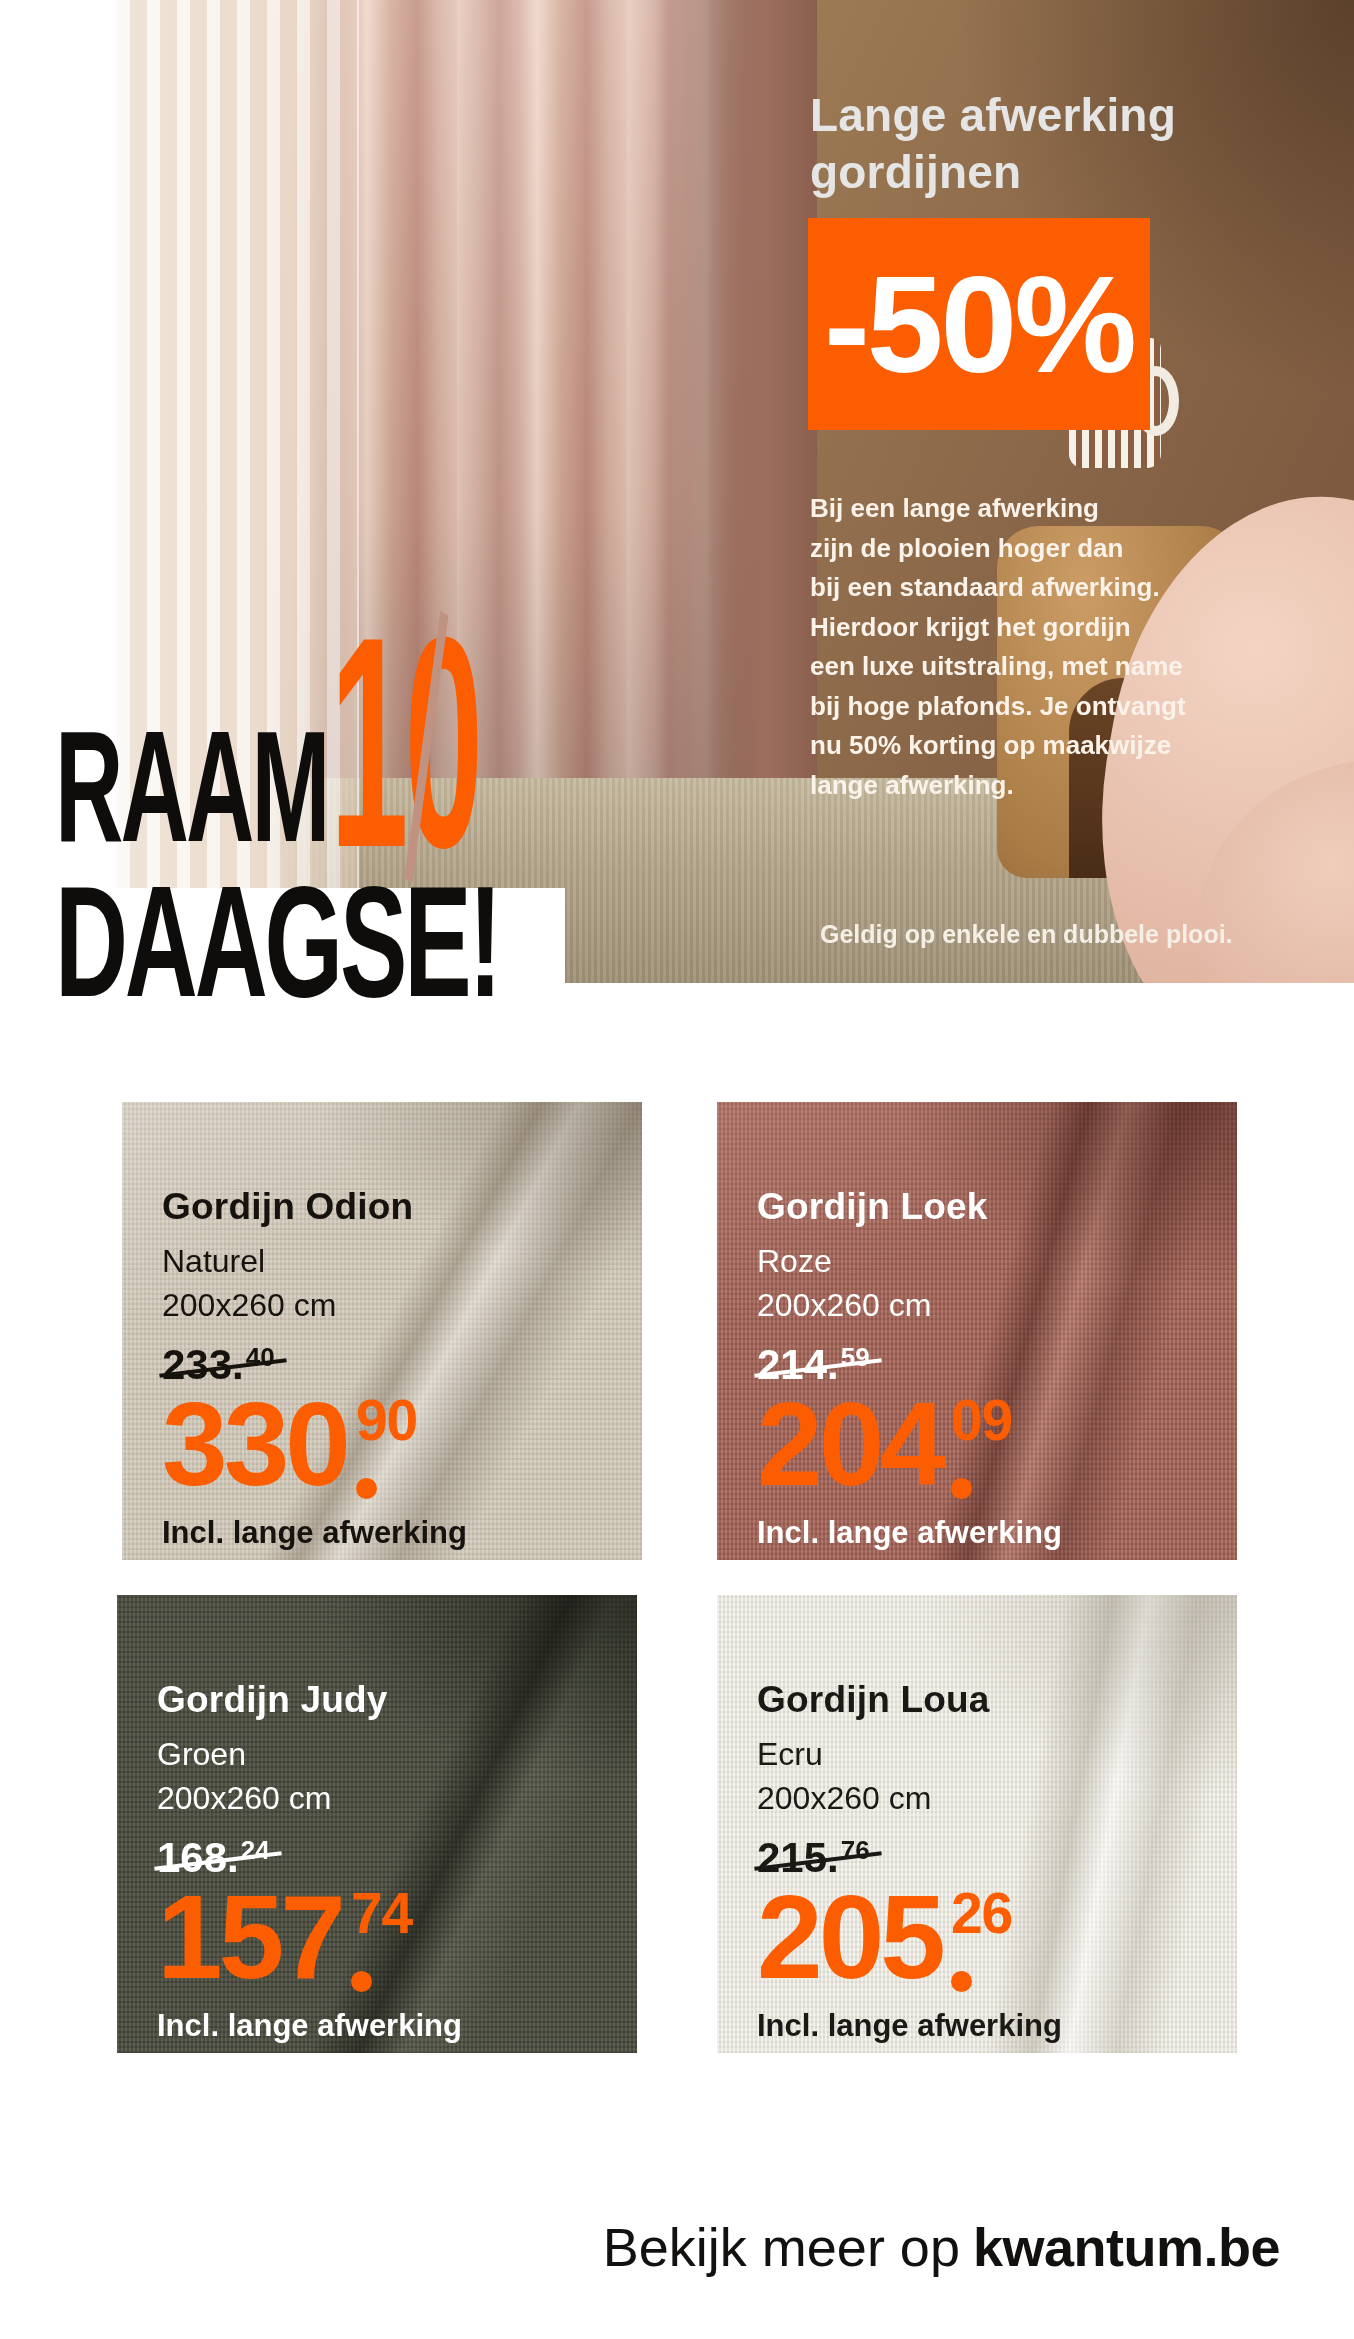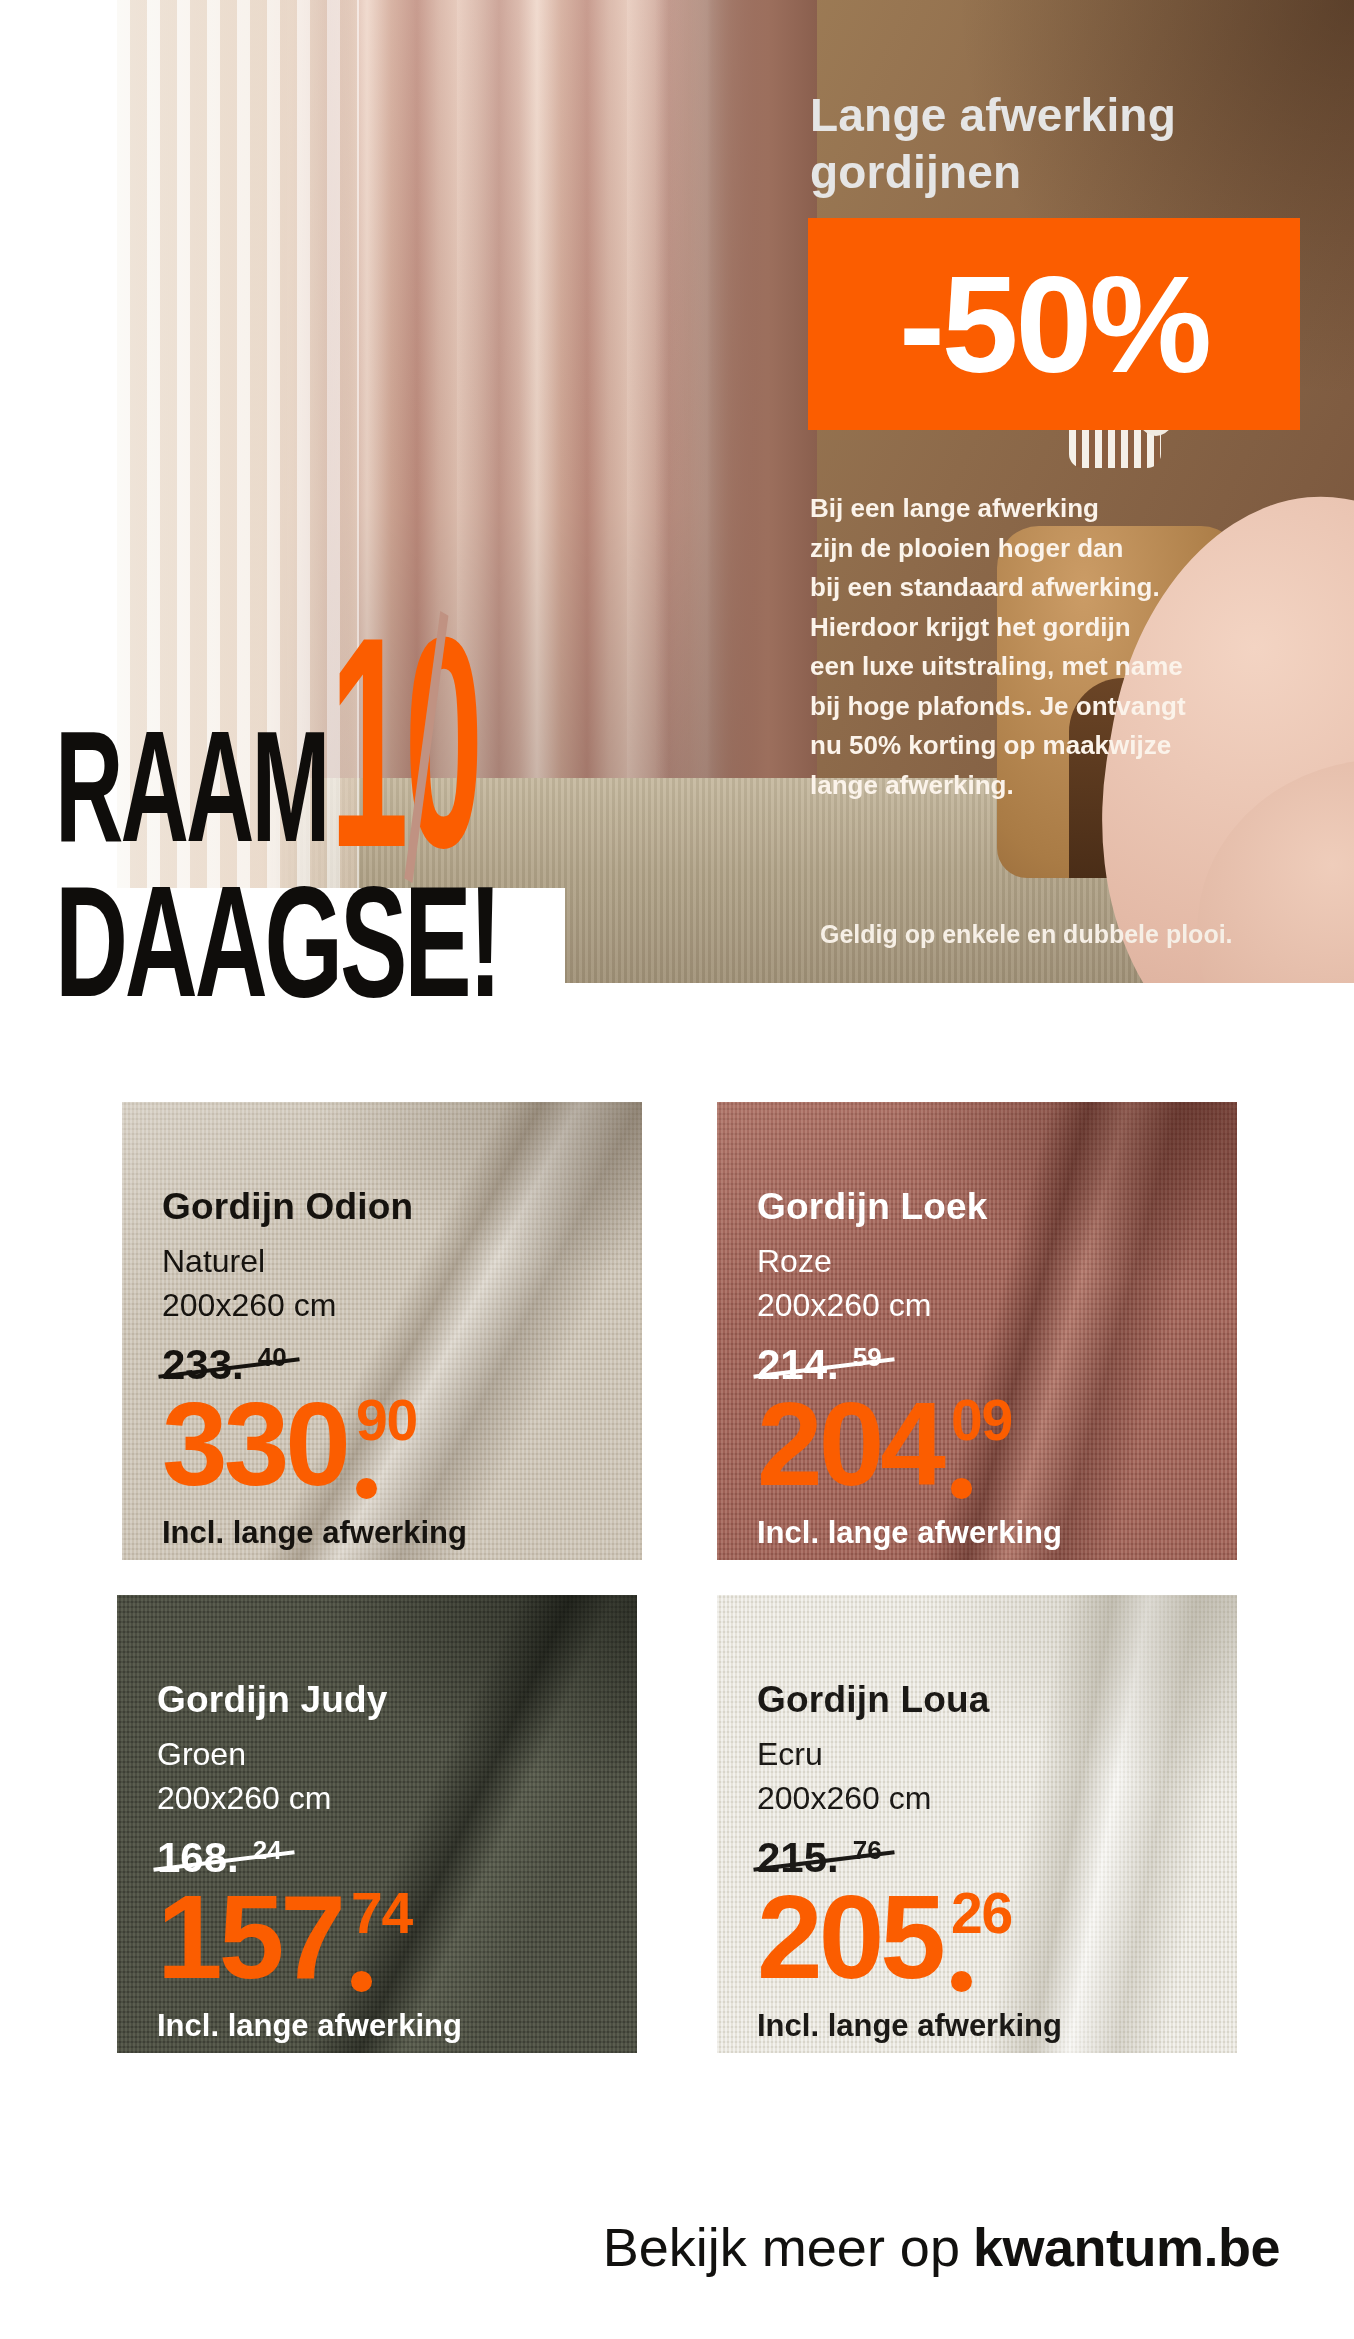--- a/index.html
+++ b/index.html
@@ -43,21 +43,21 @@
   .ph-blanket{left:988px;top:498px;width:420px;height:580px;transform:rotate(10deg);
     border-radius:45% 30% 25% 50%;
     background:radial-gradient(circle at 30% 28%,#f3d4c3,#e4baa7 58%,#d3a592 100%);}
   .ph-blanket2{left:1080px;top:760px;width:360px;height:330px;transform:rotate(-8deg);
     border-radius:50% 40% 30% 45%;
     background:radial-gradient(circle at 40% 30%,#efcdbb,#ddb19d 70%);}
   .hero-notch{position:absolute;left:0;top:888px;width:448px;height:95px;background:#ffffff;z-index:2;}
   
   .hero-title{position:absolute;left:693px;top:56px;z-index:5;color:#e5e5e5;
     font-size:46px;line-height:57px;font-weight:700;letter-spacing:0.2px;}
-  .promo-box{position:absolute;left:691px;top:218px;width:492px;height:212px;z-index:5;
+  .promo-box{position:absolute;left:691px;top:218px;width:342px;height:212px;z-index:5;
     display:flex;align-items:center;justify-content:center;}
   .promo-box span{color:#ffffff;font-size:138px;font-weight:800;letter-spacing:-3px;}
   .hero-body{position:absolute;left:693px;top:489px;z-index:5;color:#fbf3ea;
     font-size:26px;line-height:39.5px;font-weight:600;}
   .hero-note{position:absolute;left:703px;top:920px;z-index:5;color:#f6efe6;
     font-size:25px;font-weight:600;}
   
   .campaign-word{position:absolute;line-height:1;font-weight:800;transform-origin:0 0;white-space:nowrap;}
   #num10{left:330px;top:592px;font-size:300px;letter-spacing:-8px;transform:scaleX(0.47);z-index:3;}
   #num10 .slash{position:absolute;left:196px;top:16px;width:18px;height:278px;
@@ -87,21 +87,21 @@
       linear-gradient(100deg,rgba(0,0,0,0) 58%,rgba(152,146,128,0.35) 66%,rgba(255,255,255,0.50) 72%,rgba(150,144,126,0.25) 80%,rgba(0,0,0,0) 88%);}
   #card-0{left:122px;top:1102px;}
   #card-1{left:717px;top:1102px;}
   #card-2{left:117px;top:1595px;}
   #card-3{left:717px;top:1595px;}
   .card .content{position:absolute;left:40px;top:84px;right:30px;z-index:3;}
   .p-name{font-size:37px;font-weight:700;letter-spacing:0.2px;}
   .p-color{font-size:32px;font-weight:500;margin-top:15px;}
   .p-size{font-size:32px;font-weight:500;margin-top:7px;}
   .p-old{position:relative;display:inline-block;margin-top:17px;font-size:42px;font-weight:600;}
-  .p-old .sup{display:inline-block;font-size:26px;transform:translateY(-13px);margin-left:2px;padding-left:12px;}
+  .p-old .sup{display:inline-block;font-size:26px;transform:translateY(-13px);margin-left:2px;}
   .p-old::after{content:"";position:absolute;left:-3%;width:114%;top:52%;
     border-top:4px solid currentColor;transform:rotate(-7deg);}
   .p-price{display:flex;align-items:flex-start;margin-top:8px;color:#fb5d00;}
   .p-int{font-size:118px;line-height:0.8;font-weight:800;letter-spacing:-4px;}
   .p-frac{display:flex;flex-direction:column;align-items:flex-start;margin-left:9px;gap:8px;}
   .p-dec{font-size:57px;line-height:0.82;font-weight:800;letter-spacing:-1px;}
   .p-dot{width:21px;height:21px;border-radius:50%;background:#fb5d00;margin-top:26px;}
   .p-note{font-size:31px;font-weight:600;margin-top:16px;}
   
   .footer{position:absolute;top:2216px;right:74px;font-size:54px;color:#12110f;white-space:nowrap;}

